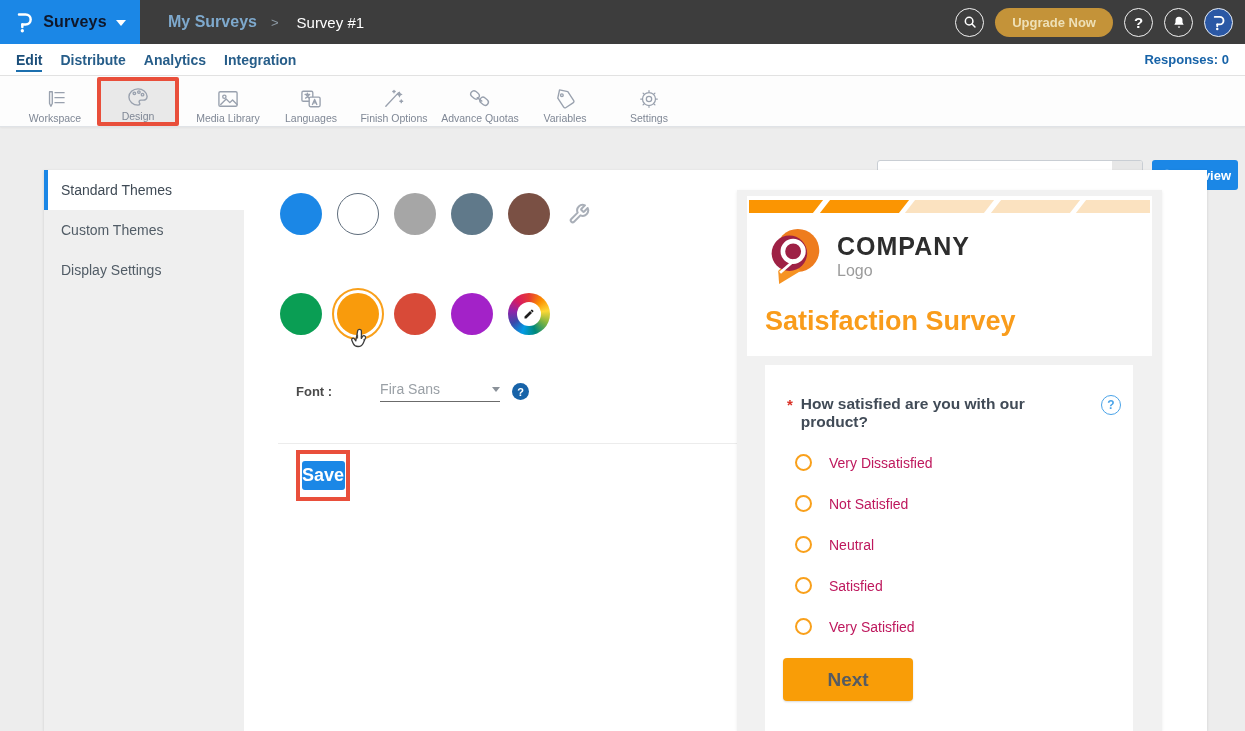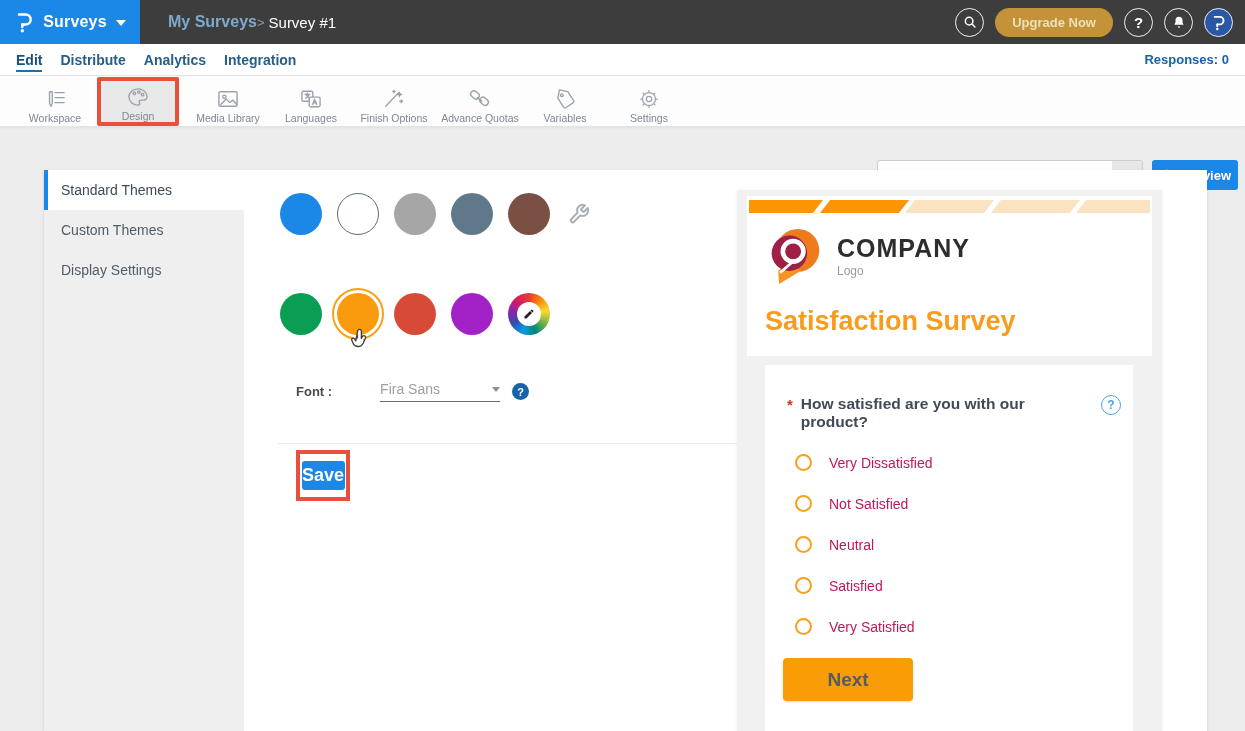--- a/index.html
+++ b/index.html
@@ -1,24 +1,24 @@
 <!DOCTYPE html>
 <html><head>
 <meta charset="utf-8">
 <style>
   * { margin:0; padding:0; box-sizing:border-box; }
   html,body { font-family:"Liberation Sans", sans-serif; }
   #app { position:relative; width:1245px; height:731px; background:#ededed; overflow:hidden; }
 
   
   .top-header { position:absolute; left:0; top:0; width:1245px; height:44px; background:#3d3d3d; display:flex; align-items:center; }
-  .logo-block { width:140px; height:44px; background:#1b87e6; display:flex; align-items:center; justify-content:center; gap:9px; color:#ffffff; cursor:pointer; }
+  .logo-block { width:140px; height:44px; background:#1b87e6; display:flex; align-items:center; justify-content:center; gap:9px; color:#0f172a; cursor:pointer; }
   .logo-block .brand { font-size:16px; font-weight:700; letter-spacing:.2px; }
   .caret-down { width:0; height:0; border-left:5px solid transparent; border-right:5px solid transparent; border-top:6px solid #fff; margin-top:2px; }
-  .crumbs { display:flex; align-items:center; margin-left:28px; }
+  .crumbs { display:flex; align-items:center; gap:14px; margin-left:28px; }
   .crumb-parent { color:#7ea9cd; font-size:16px; font-weight:600; }
   .crumb-sep { color:#8d9aa5; font-size:13px; }
   .crumb-current { color:#ffffff; font-size:15px; margin-left:4px; }
   .header-right { margin-left:auto; display:flex; align-items:center; gap:11px; padding-right:12px; }
   .hdr-circle { width:29px; height:29px; border:1.6px solid #f2f2f2; border-radius:50%; display:flex; align-items:center; justify-content:center; color:#fff; font-weight:700; font-size:15px; cursor:pointer; }
   .upgrade-btn { height:29px; padding:0 17px; background:#c49339; border-radius:15px; color:#eee0b6; font-size:13px; font-weight:700; display:flex; align-items:center; cursor:pointer; }
   .qp-circle { background:#2b58a5; border-color:#e9eef5; }
 
   
   .subnav { position:absolute; left:0; top:44px; width:1245px; height:32px; background:#ffffff; border-bottom:1px solid #e2e2e2; display:flex; align-items:center; padding:0 16px; }
@@ -69,21 +69,21 @@
   
   .preview-panel { position:absolute; left:693px; top:20px; width:425px; height:541px; background:#f1f1f1; box-shadow:0 1px 3px rgba(0,0,0,.08); }
   .preview-header { position:absolute; left:10px; top:6px; width:405px; height:160px; background:#fff; }
   .progress-bar { position:absolute; left:2px; top:4px; width:401px; height:13px; overflow:hidden; display:flex; }
   .pseg { flex:1; margin-right:7px; transform:skewX(-38deg); background:#fbe2c0; }
   .pseg.fill { background:#fb9502; }
   .pseg:first-child { margin-left:-10px; }
   .pseg:last-child { margin-right:-10px; }
   .logo-row { position:absolute; left:20px; top:29px; display:flex; align-items:center; gap:14px; }
   .logo-text .company { font-size:25px; font-weight:800; color:#2d2d2d; letter-spacing:1px; }
-  .logo-text .sub { font-size:12px; color:#9b9b9b; margin-top:1px; }
+  .logo-text .sub { font-size:16px; color:#9b9b9b; margin-top:1px; }
   .survey-title { position:absolute; left:18px; top:110px; font-size:27px; font-weight:700; color:#f99c1b; }
   .question-card { position:absolute; left:28px; top:175px; width:368px; height:400px; background:#fff; }
   .question-row { position:absolute; left:22px; top:30px; display:flex; align-items:flex-start; gap:8px; }
   .req-star { color:#d93025; font-size:15px; font-weight:700; margin-top:1px; }
   .question-text { font-size:15.5px; font-weight:700; color:#414b57; max-width:290px; }
   .q-help { width:20px; height:20px; border:1.5px solid #4aa3e8; border-radius:50%; color:#4aa3e8; font-size:12px; font-weight:700; display:flex; align-items:center; justify-content:center; margin-left:2px; cursor:pointer; }
   .options { position:absolute; left:30px; top:77px; }
   .option-row { display:flex; align-items:center; gap:17px; height:41px; cursor:pointer; }
   .radio { width:17px; height:17px; border:2px solid #f9a01b; border-radius:50%; background:#fff; }
   .option-label { font-size:14px; color:#be185d; }

